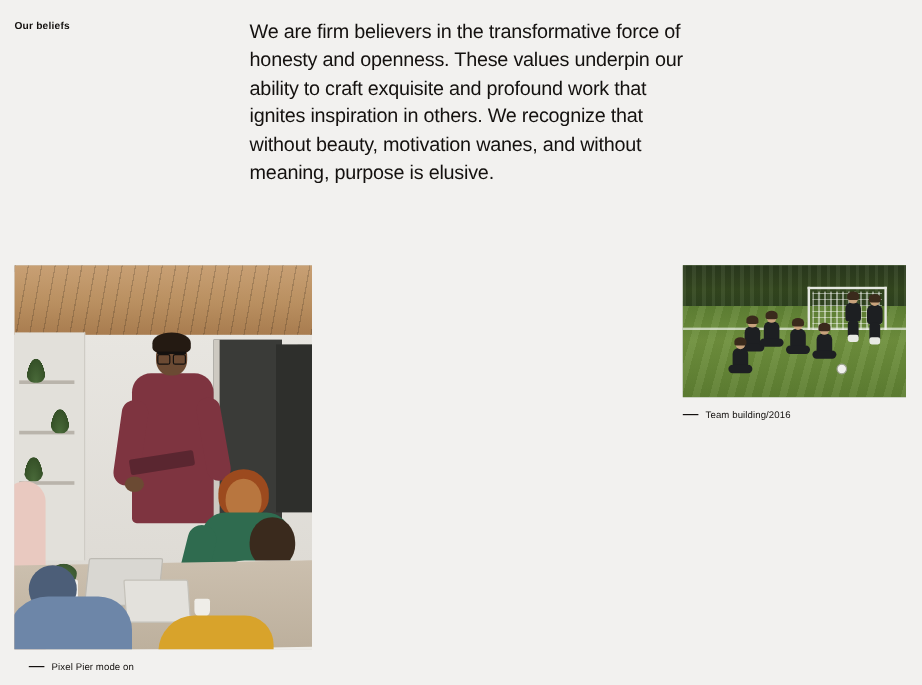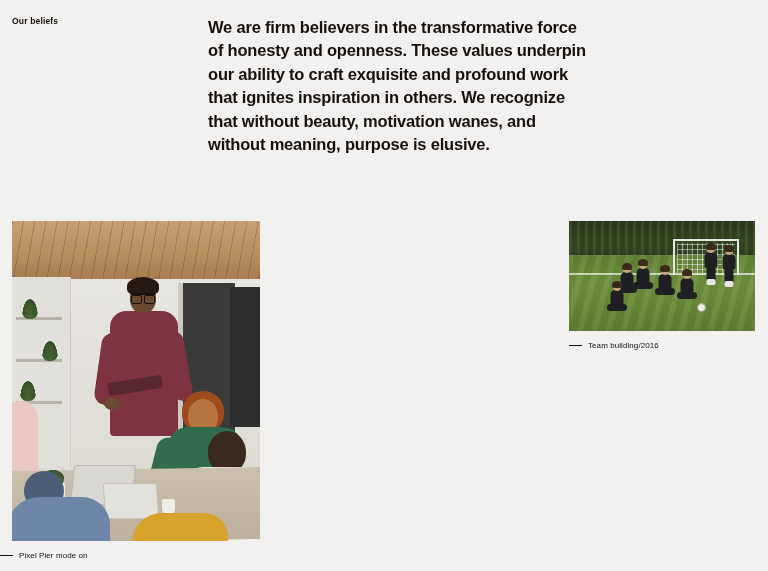--- a/index.html
+++ b/index.html
@@ -39,21 +39,21 @@
   .statement {
     position: absolute;
     left: 208px;
     top: 16px;
     width: 378px;
     font-size: 16.5px;
     line-height: 1.42;
     letter-spacing: -0.012em;
     color: #14110f;
     margin: 0;
-    font-weight: bold;
+    font-weight: normal;
   }
 
   
   .media-main {
     position: absolute;
     left: 12px;
     top: 221px;
     width: 248px;
     height: 320px;
     overflow: hidden;
@@ -80,21 +80,21 @@
     gap: 6px;
     white-space: nowrap;
   }
   .caption .rule {
     display: inline-block;
     width: 13px;
     height: 1px;
     background: #14110f;
     flex: none;
   }
-  .caption-main { left: 0; top: 551px; }
+  .caption-main { left: 24px; top: 551px; }
   .caption-side { left: 569px; top: 341px; }
 
   
   
   
 
   .scene { position: absolute; inset: 0; }
 
   
   .office-ceiling {

